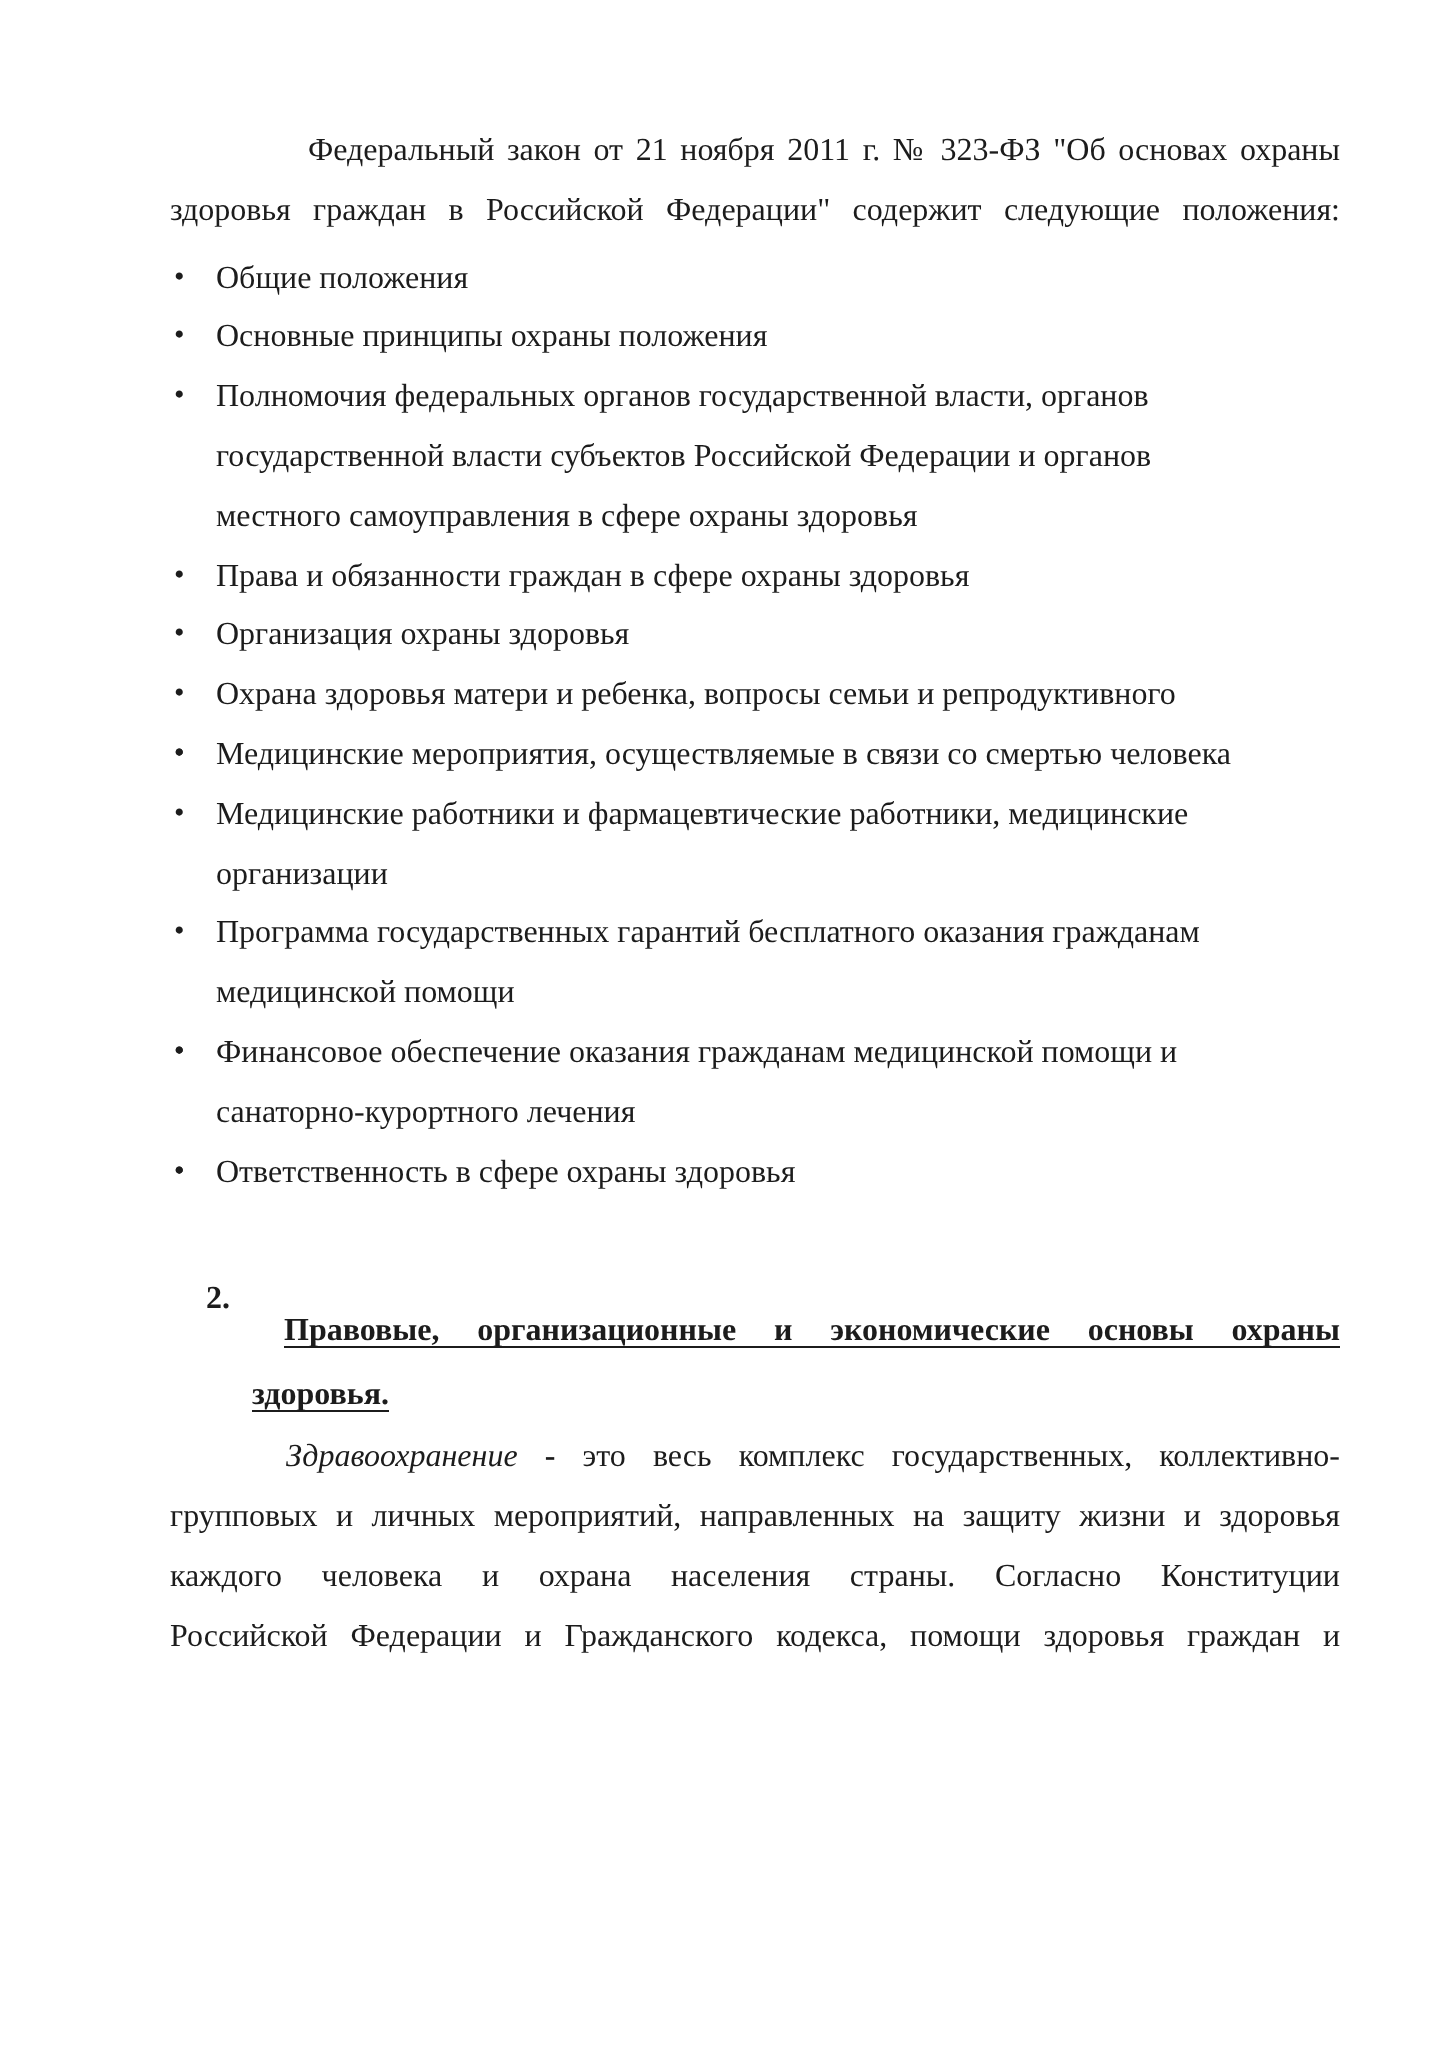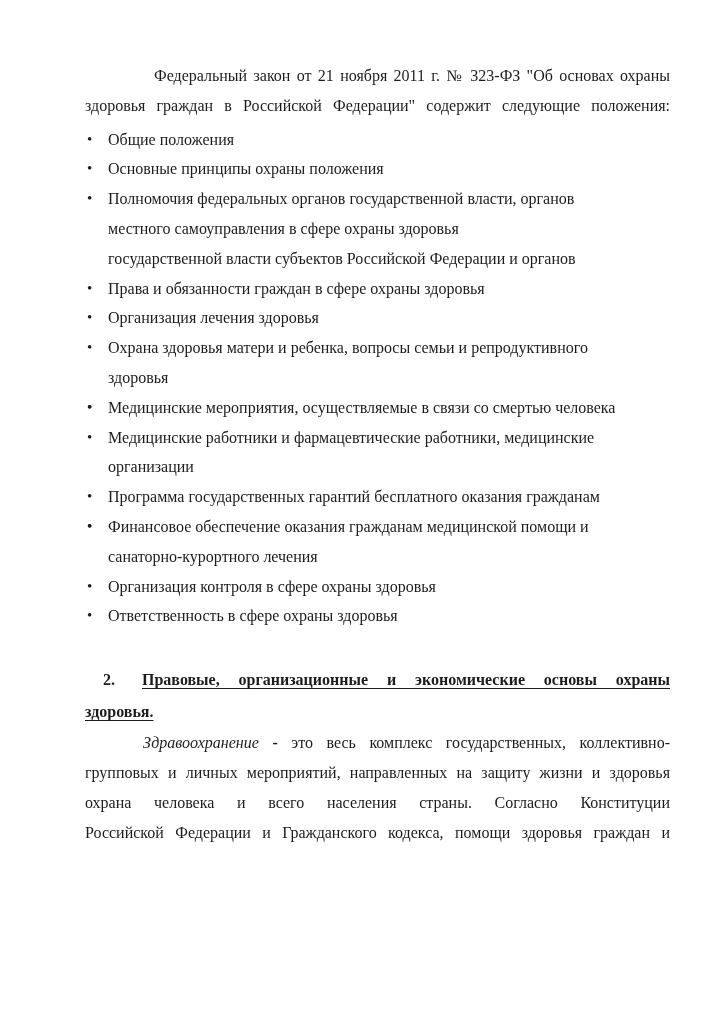--- a/index.html
+++ b/index.html
@@ -26,23 +26,23 @@
     position: absolute; left: -21px; top: 0;
     font-size: 15px;
   }
   .heading { margin-top: 33px; }
   .heading .line { line-height: 32px; font-weight: bold; }
   .h-line1 { display: flex; }
   .h-num { flex: 0 0 auto; box-sizing: border-box; width: 57px; padding-left: 18px; }
   .h-text {
     flex: 1 1 auto;
     text-decoration: underline; text-underline-offset: 3px;
-    text-align: justify; text-align-last: justify;
+    text-align: justify; text-align-last: justify; margin-top: 16px;
   }
-  .h-underline { text-decoration: underline; text-underline-offset: 3px; }
+  .h-underline { text-decoration: underline; text-underline-offset: 3px; margin-left: 41px; }
   .term { font-weight: normal; font-style: italic; }
   .dash { font-weight: bold; }
 </style>
 </head>
 <body>
 
 <div class="page">
 
   <div class="intro">
     <div class="line just indent-intro">Федеральный закон от 21 ноября 2011 г. № 323-ФЗ "Об основах охраны</div>
@@ -54,65 +54,65 @@
     <div class="b-item">
       <div class="line first"><span class="marker">•</span><span>Общие положения</span></div>
     </div>
 
     <div class="b-item">
       <div class="line first"><span class="marker">•</span><span>Основные принципы охраны положения</span></div>
     </div>
 
     <div class="b-item">
       <div class="line first"><span class="marker">•</span><span>Полномочия федеральных органов государственной власти, органов</span></div>
+      <div class="line">государственной власти субъектов Российской Федерации и органов</div>
       <div class="line">местного самоуправления в сфере охраны здоровья</div>
-      <div class="line">государственной власти субъектов Российской Федерации и органов</div>
     </div>
 
     <div class="b-item">
       <div class="line first"><span class="marker">•</span><span>Права и обязанности граждан в сфере охраны здоровья</span></div>
     </div>
 
     <div class="b-item">
-      <div class="line first"><span class="marker">•</span><span>Организация лечения здоровья</span></div>
+      <div class="line first"><span class="marker">•</span><span>Организация охраны здоровья</span></div>
     </div>
 
     <div class="b-item">
       <div class="line first"><span class="marker">•</span><span>Охрана здоровья матери и ребенка, вопросы семьи и репродуктивного</span></div>
-      <div class="line">здоровья</div>
     </div>
 
     <div class="b-item">
       <div class="line first"><span class="marker">•</span></div>
     </div>
 
     <div class="b-item">
       <div class="line first"><span class="marker">•</span><span>Медицинские мероприятия, осуществляемые в связи со смертью человека</span></div>
     </div>
 
     <div class="b-item">
       <div class="line first"><span class="marker">•</span><span>Медицинские работники и фармацевтические работники, медицинские</span></div>
       <div class="line">организации</div>
     </div>
 
     <div class="b-item">
       <div class="line first"><span class="marker">•</span><span>Программа государственных гарантий бесплатного оказания гражданам</span></div>
+      <div class="line">медицинской помощи</div>
     </div>
 
     <div class="b-item">
       <div class="line first"><span class="marker">•</span></div>
     </div>
 
     <div class="b-item">
       <div class="line first"><span class="marker">•</span><span>Финансовое обеспечение оказания гражданам медицинской помощи и</span></div>
       <div class="line">санаторно-курортного лечения</div>
     </div>
 
     <div class="b-item">
-      <div class="line first"><span class="marker">•</span><span>Организация контроля в сфере охраны здоровья</span></div>
+      <div class="line first"><span class="marker">•</span></div>
     </div>
 
     <div class="b-item">
       <div class="line first"><span class="marker">•</span><span>Ответственность в сфере охраны здоровья</span></div>
     </div>
 
   </div>
 
   <div class="heading">
     <div class="line h-line1">
@@ -120,17 +120,17 @@
         <span class="h-text">Правовые, организационные и экономические основы охраны</span>
     </div>
     <div class="line"><span class="h-underline">здоровья.</span></div>
   </div>
 
   <div>
     <div class="line just indent-body">
       <span class="term">Здравоохранение</span><span class="dash"> - </span><span>это весь комплекс государственных, коллективно-</span>
     </div>
     <div class="line just">групповых и личных мероприятий, направленных на защиту жизни и здоровья</div>
-    <div class="line just">охрана человека и всего населения страны. Согласно Конституции</div>
+    <div class="line just">каждого человека и охрана населения страны. Согласно Конституции</div>
     <div class="line just">Российской Федерации и Гражданского кодекса, помощи здоровья граждан и</div>
   </div>
 
 </div>
 
 </body></html>

